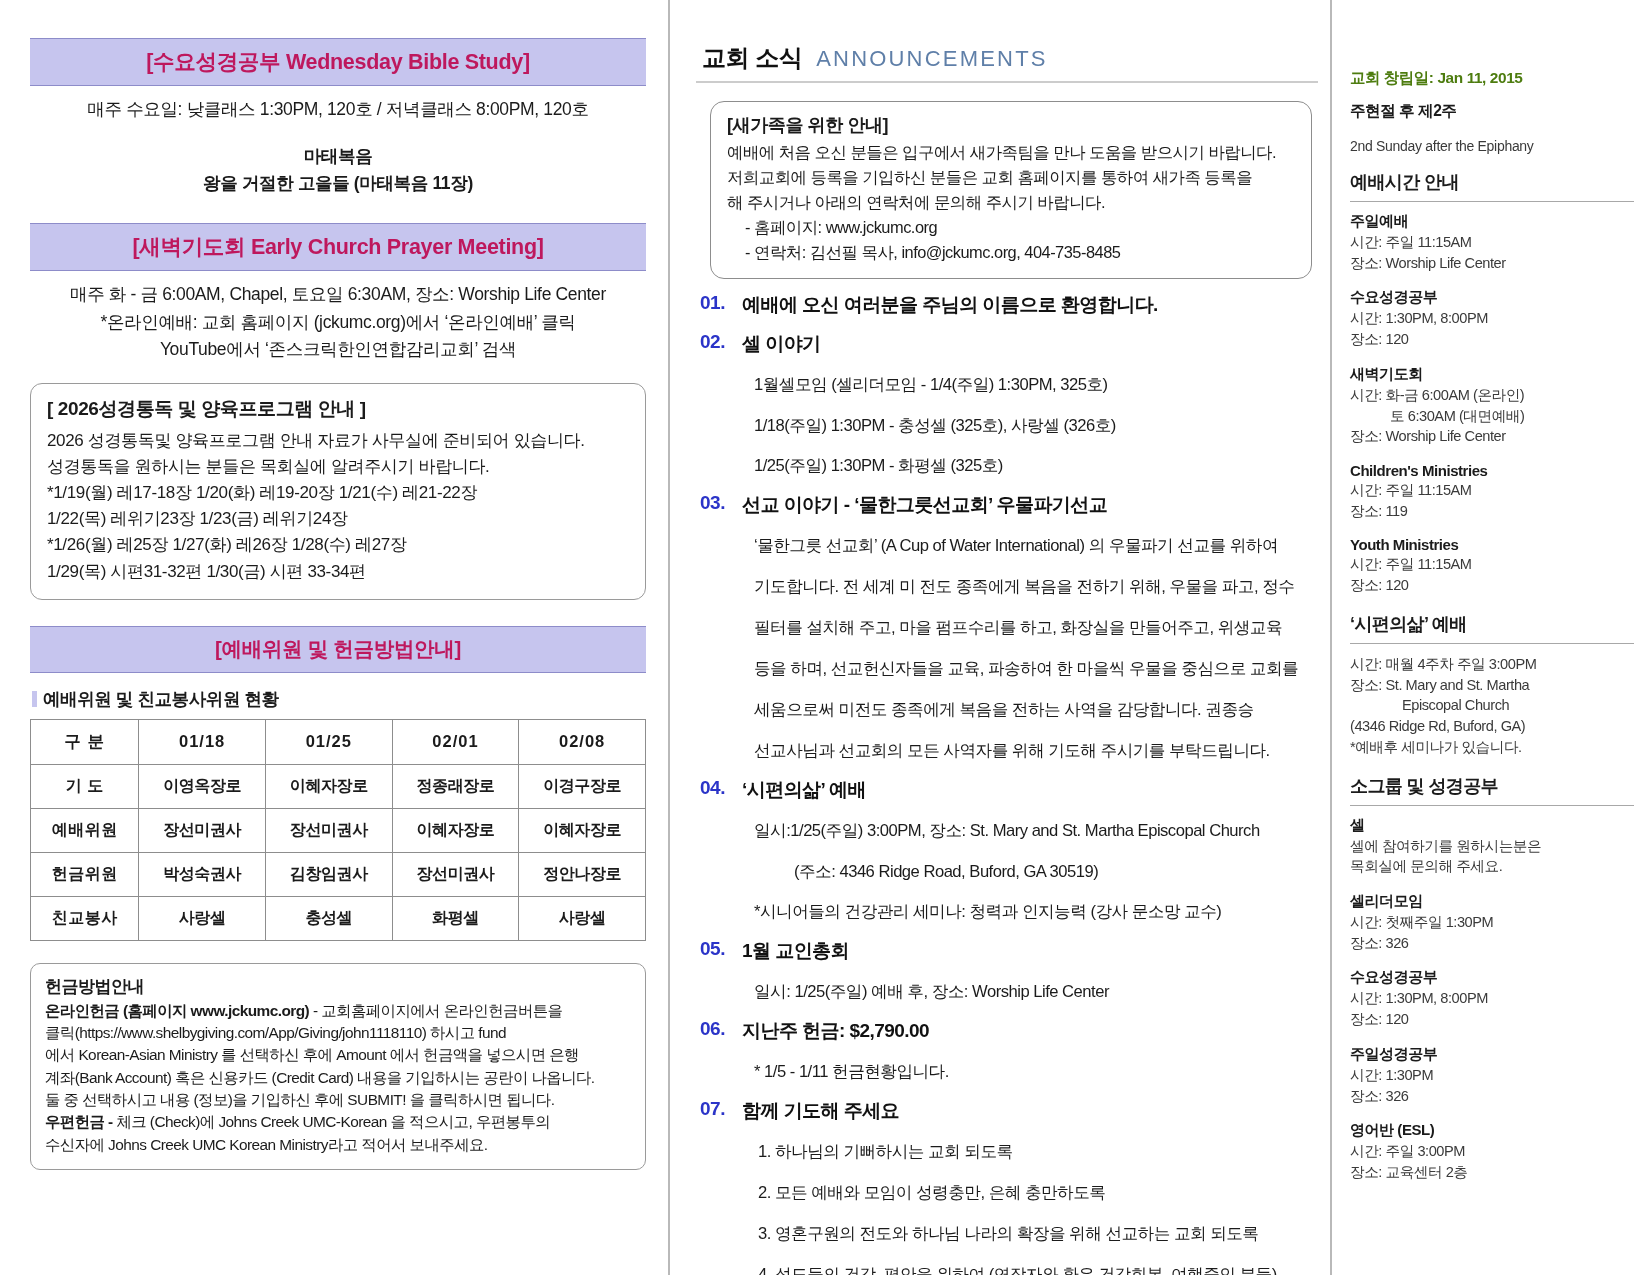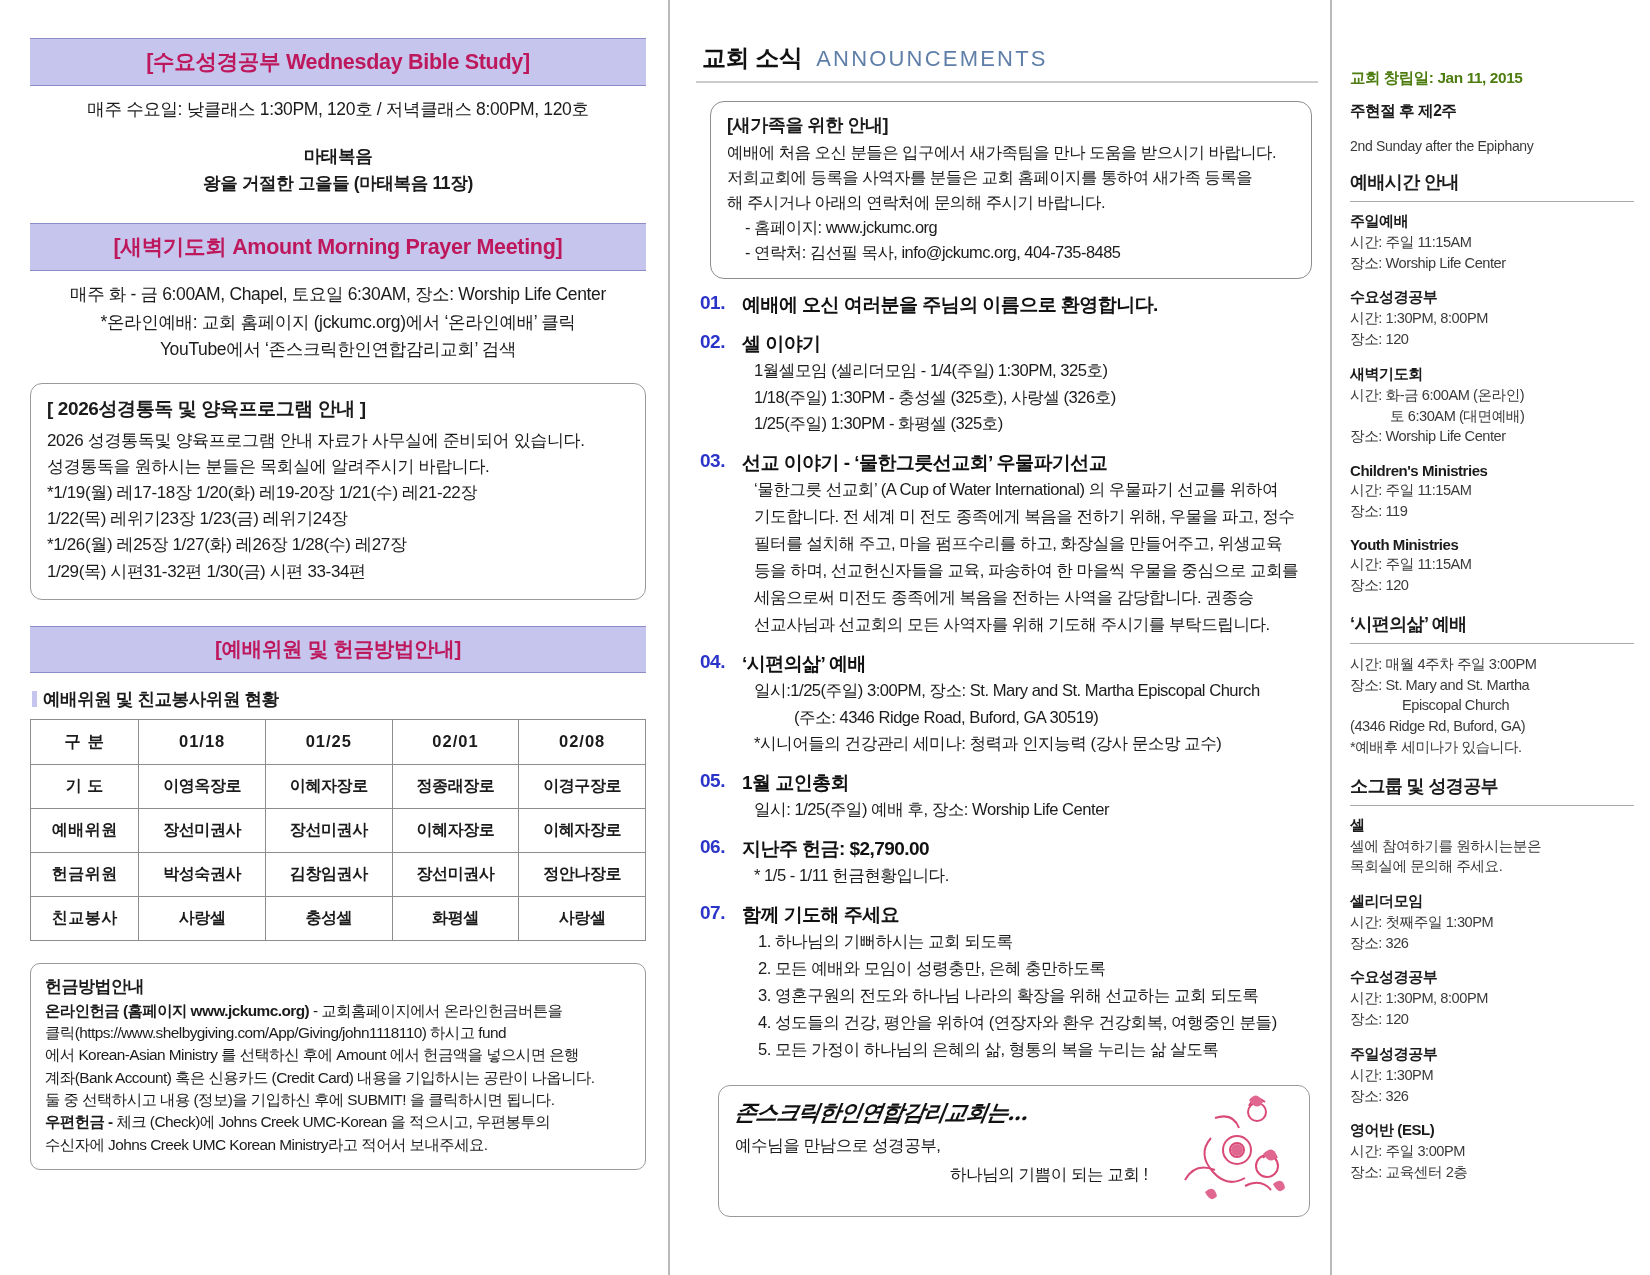--- a/index.html
+++ b/index.html
@@ -97,21 +97,21 @@
   .newfam .ln { font-size: 16.4px; line-height: 1.52; letter-spacing: -0.5px; }
   .newfam .ind { padding-left: 18px; }
 
   .item { display: flex; margin-top: 13px; padding-left: 4px; }
   .item .num {
     color: #2b34c8; font-weight: bold; font-size: 19px;
     width: 42px; flex: 0 0 42px; letter-spacing: -0.5px;
   }
   .item .body { flex: 1; }
   .item .ttl { font-size: 19px; font-weight: bold; letter-spacing: -0.55px; color: #111; }
-  .item .sub { font-size: 16.6px; line-height: 1.5; letter-spacing: -0.5px; padding-left: 12px; margin-top: 2px;}
+  .item .sub { font-size: 16.6px; line-height: 1.5; letter-spacing: -0.5px; padding-left: 12px; margin-top: 16px;}
   .item .sub.ind2 { padding-left: 52px; }
   .item .sub.ind3 { padding-left: 16px; }
 
   .verse {
     position: relative;
     border: 1px solid #9a9a9a; border-radius: 12px;
     margin: 22px 8px 0 22px; padding: 12px 16px 14px 16px;
     min-height: 132px;
   }
   .verse .hand {
@@ -151,21 +151,21 @@
     <div class="band">[수요성경공부 Wednesday Bible Study]</div>
     <div class="blk ctr">
       <div class="ln">매주 수요일: 낮클래스 1:30PM, 120호  /  저녁클래스 8:00PM, 120호</div>
       <div class="sp-20"></div>
       <div class="ln b">마태복음</div>
       <div class="ln b">왕을 거절한 고을들 (마태복음 11장)</div>
     </div>
 
     <div class="sp-26"></div>
 
-    <div class="band">[새벽기도회 Amount Morning Prayer Meeting]</div>
+    <div class="band">[새벽기도회 Early Church Prayer Meeting]</div>
     <div class="blk ctr">
       <div class="ln">매주 화 - 금 6:00AM, Chapel,    토요일 6:30AM,  장소: Worship Life Center</div>
       <div class="ln">*온라인예배: 교회 홈페이지 (jckumc.org)에서 ‘온라인예배’ 클릭</div>
       <div class="ln">YouTube에서 ‘존스크릭한인연합감리교회’ 검색</div>
     </div>
 
     <div class="sp-20"></div>
 
     <div class="roundbox">
       <div class="hd">[ 2026성경통독 및 양육프로그램 안내 ]</div>
@@ -249,21 +249,21 @@
 
     <div class="ann-title">
       <span class="kr">교회 소식</span>
       <span class="en">ANNOUNCEMENTS</span>
     </div>
     <div class="ann-rule"></div>
 
     <div class="newfam">
       <div class="hd">[새가족을 위한 안내]</div>
       <div class="ln">예배에 처음 오신 분들은 입구에서 새가족팀을 만나 도움을 받으시기 바랍니다.</div>
-      <div class="ln">저희교회에 등록을 사역자를 분들은 교회 홈페이지를 통하여 새가족 등록을</div>
+      <div class="ln">저희교회에 등록을 기입하신 분들은 교회 홈페이지를 통하여 새가족 등록을</div>
       <div class="ln">해 주시거나 아래의 연락처에 문의해 주시기 바랍니다.</div>
       <div class="ln ind">- 홈페이지: www.jckumc.org</div>
       <div class="ln ind">- 연락처: 김선필 목사,  info@jckumc.org, 404-735-8485</div>
     </div>
 
     <div class="item">
       <div class="num">01.</div>
       <div class="body">
         <div class="ttl">예배에 오신 여러분을 주님의 이름으로 환영합니다.</div>
       </div>

